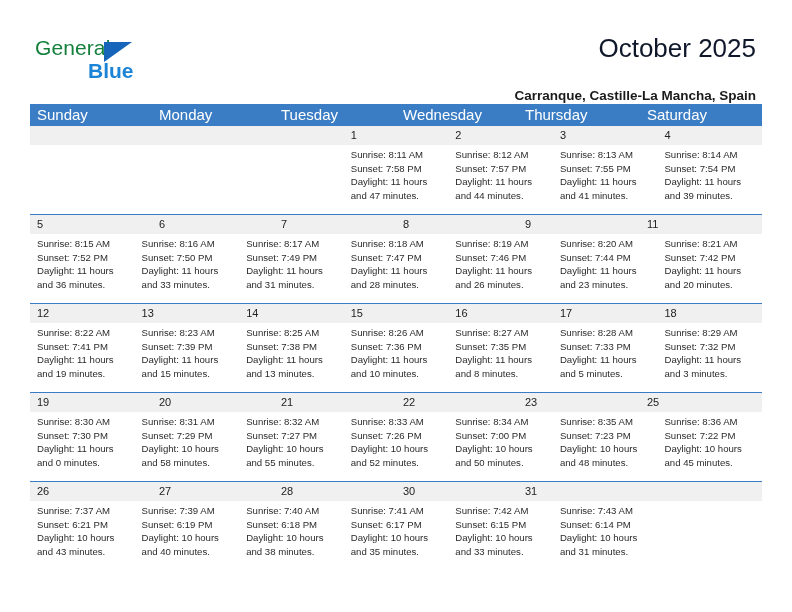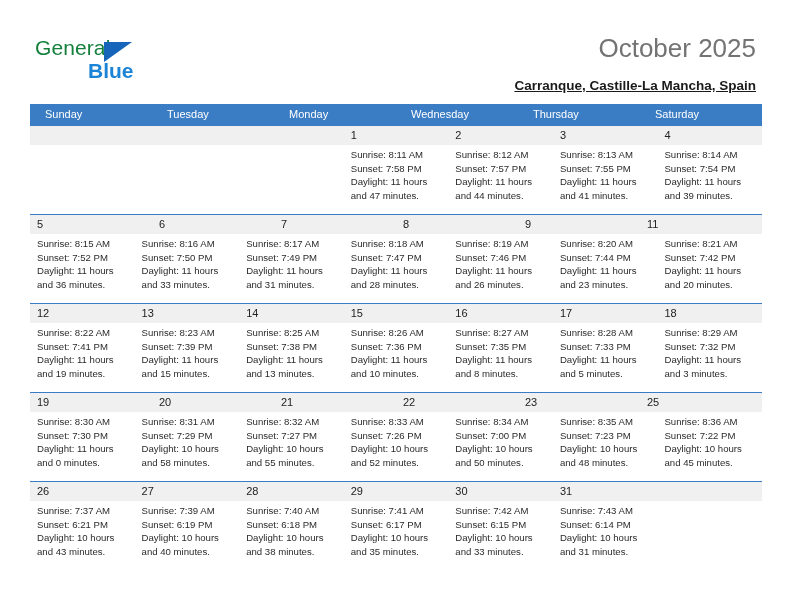--- a/index.html
+++ b/index.html
@@ -60,53 +60,52 @@
   }
   .title-block {
     position: absolute;
     right: 36px;
     top: 32px;
     text-align: right;
   }
   .cal-title {
     font-size: 26px;
     font-weight: normal;
-    color: #737373;
+    color: #0f172a;
     line-height: 32px;
     white-space: nowrap;
   }
   .cal-subtitle {
     font-size: 13.5px;
     font-weight: bold;
     color: #1a1a1a;
     line-height: 20px;
-    margin-top: 12px;
+    margin-top: 22px;
     white-space: nowrap;
-    text-decoration: underline;
   }
 
   
   .calendar {
     position: absolute;
     left: 30px;
     top: 104px;
     width: 732px;
   }
   .weekdays {
     display: flex;
     width: 100%;
     background: #3b7dc4;
     height: 21px;
   }
   .weekday {
     flex: 1 1 0;
     color: #ffffff;
-    font-size: 11px;
+    font-size: 15px;
     line-height: 21px;
-    padding-left: 15px;
+    padding-left: 7px;
     white-space: nowrap;
     overflow: hidden;
   }
   .week {
     width: 100%;
     border-top: 1.5px solid #3b7dc4;
   }
   .week:first-of-type { border-top: none; }
   .week-numbers {
     display: flex;
@@ -155,22 +154,22 @@
       <div class="cal-title">October 2025</div>
       <div class="cal-subtitle">Carranque, Castille-La Mancha, Spain</div>
     </div>
 
   </div>
 
   <div class="calendar">
 
     <div class="weekdays">
       <div class="weekday">Sunday</div>
+      <div class="weekday">Monday</div>
       <div class="weekday">Tuesday</div>
-      <div class="weekday">Monday</div>
       <div class="weekday">Wednesday</div>
       <div class="weekday">Thursday</div>
       <div class="weekday">Saturday</div>
     </div>
 
     <div class="week">
       <div class="week-numbers">
         <div class="daynum"></div>
         <div class="daynum"></div>
         <div class="daynum"></div>
@@ -374,21 +373,20 @@
           <div class="dl2">and 45 minutes.</div>
         </div>
       </div>
     </div>
 
     <div class="week">
       <div class="week-numbers">
         <div class="daynum">26</div>
         <div class="daynum">27</div>
         <div class="daynum">28</div>
-        <div class="daynum">29</div>
         <div class="daynum">30</div>
         <div class="daynum">31</div>
         <div class="daynum"></div>
       </div>
       <div class="week-body">
         <div class="daycell">
           <div>Sunrise: 7:37 AM</div>
           <div>Sunset: 6:21 PM</div>
           <div>Daylight: 10 hours</div>
           <div class="dl2">and 43 minutes.</div>

